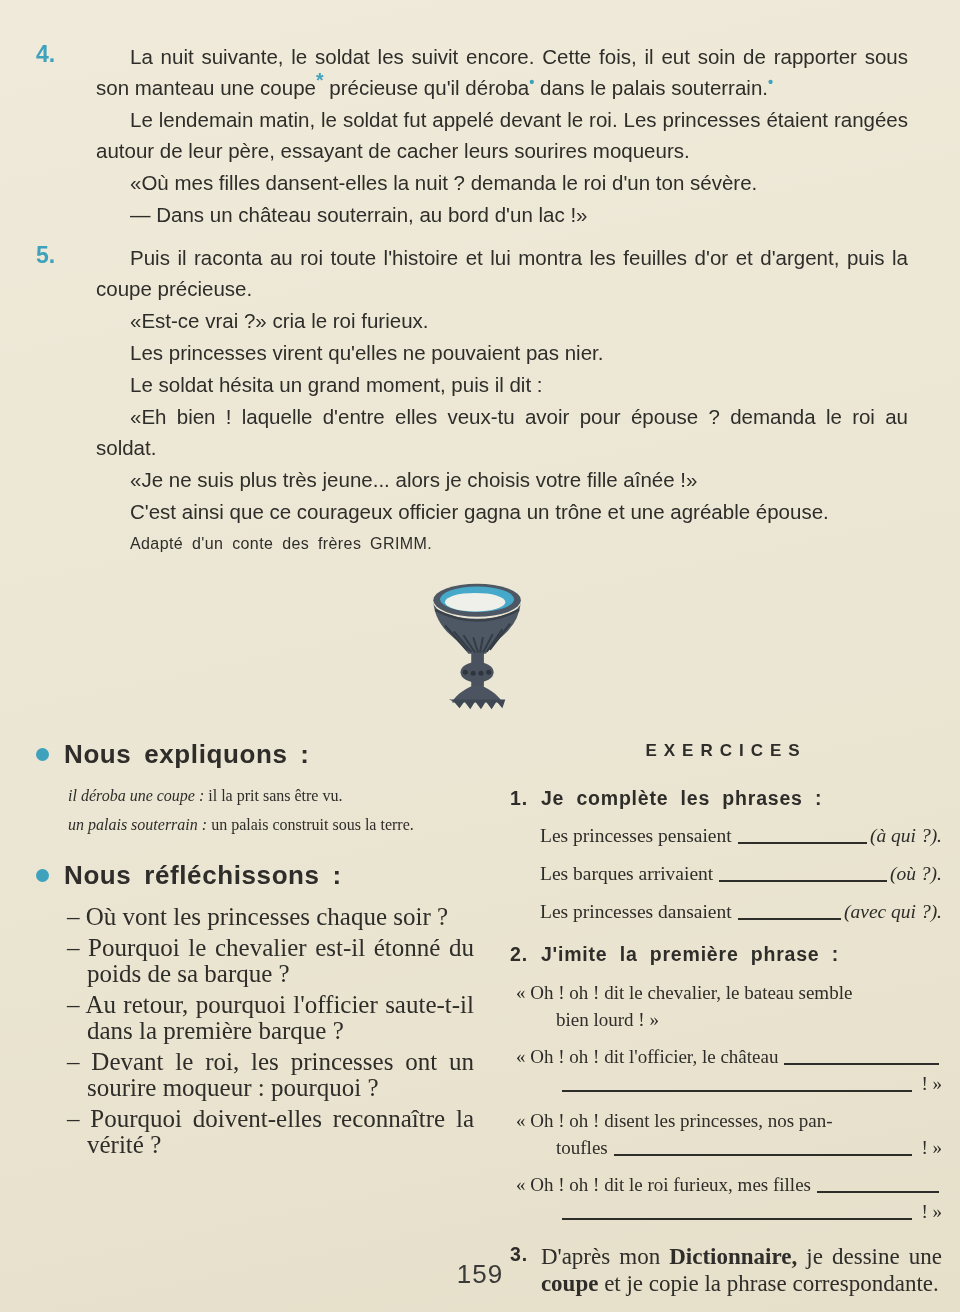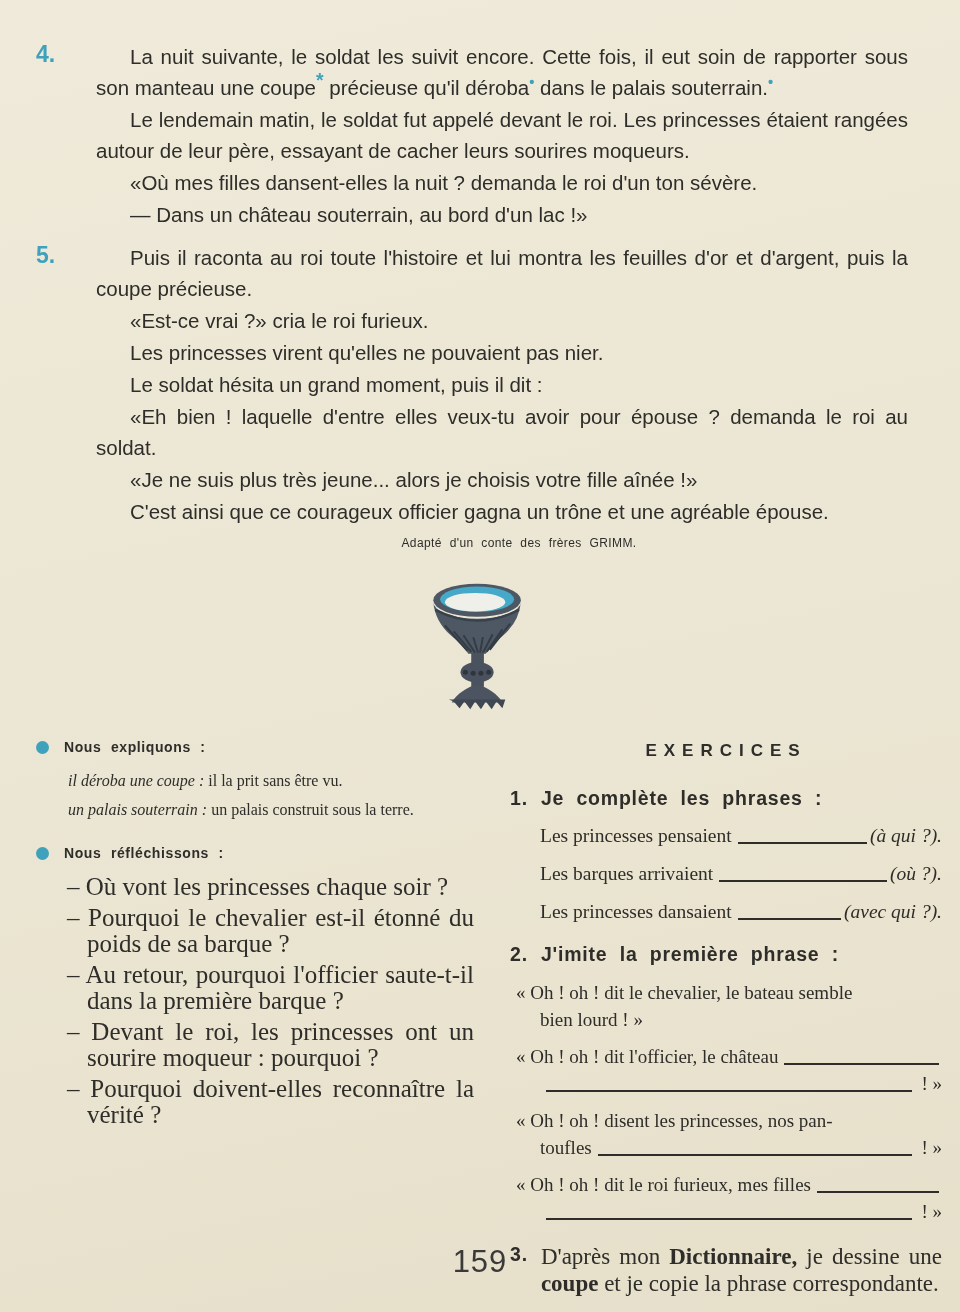--- a/index.html
+++ b/index.html
@@ -29,34 +29,34 @@
   .part + .part{margin-top:12px;}
   .part-number{
     position:absolute;left:-60px;top:-2px;
     color:var(--teal);font-weight:bold;font-size:23px;
   }
   .story p{margin:1px 0;text-indent:34px;}
   .marker{color:var(--teal);font-weight:bold;}
   .sup{vertical-align:super;font-size:0.72em;line-height:0;}
   .star{font-size:0.95em;}
   .credit{
-    text-align:center;text-indent:0;
-    font-size:12px;letter-spacing:0.4px;word-spacing:4px;
+    text-align:left;text-indent:0;
+    font-size:16px;letter-spacing:0.4px;word-spacing:4px;
     margin:10px 14px 0 0;
   }
   
   .goblet-fig{margin:12px auto 0;width:120px;height:146px;}
   
   .bottom{display:flex;margin:22px 18px 0 36px;gap:36px;}
   .col-left{flex:0 0 438px;width:438px;}
   .col-right{flex:1 1 auto;min-width:0;}
   .sect{margin-bottom:22px;}
   .sect-head{
     display:flex;align-items:center;gap:15px;
-    font-weight:bold;font-size:14px;
+    font-weight:bold;font-size:26px;
     letter-spacing:0.6px;word-spacing:5px;
     margin-bottom:13px;
   }
   .bullet{width:13px;height:13px;border-radius:50%;background:var(--teal);flex:0 0 auto;}
   .serif{font-family:"Liberation Serif",serif;}
   .def-item{
     font-size:16px;line-height:26px;
     margin:0 0 3px 32px;
     padding-left:30px;text-indent:-30px;
     text-align:justify;
@@ -86,29 +86,29 @@
   }
   .lead{white-space:nowrap;}
   .blank{
     flex:1 1 auto;min-width:28px;height:3px;
     border-bottom:2px solid var(--ink);
     align-self:flex-end;margin:0 3px 5px 6px;
   }
   .hint{font-style:italic;white-space:nowrap;}
   .quote{margin:0 0 10px 6px;font-size:19px;line-height:27px;}
   .q-row{display:flex;align-items:baseline;}
-  .q-row.cont{margin-left:24px;}
+  .q-row.cont{margin-left:40px;}
   .q-text{white-space:nowrap;}
   .q-end{white-space:nowrap;margin-left:6px;}
   .ex3{display:flex;gap:13px;}
   .ex3-body{font-size:23px;line-height:27px;text-align:justify;}
   .bold{font-weight:bold;}
   .page-number{
-    position:absolute;left:0;right:0;bottom:32px;
-    text-align:center;font-size:31px;letter-spacing:1px;color:#39settings3a38;
+    position:absolute;left:0;right:0;bottom:22px;
+    text-align:center;font-size:26px;letter-spacing:1px;color:#39settings3a38;
     color:#3a3a38;
   }
 </style>
 </head>
 <body>
 
 <div class="page">
 
   <main class="story">
 

